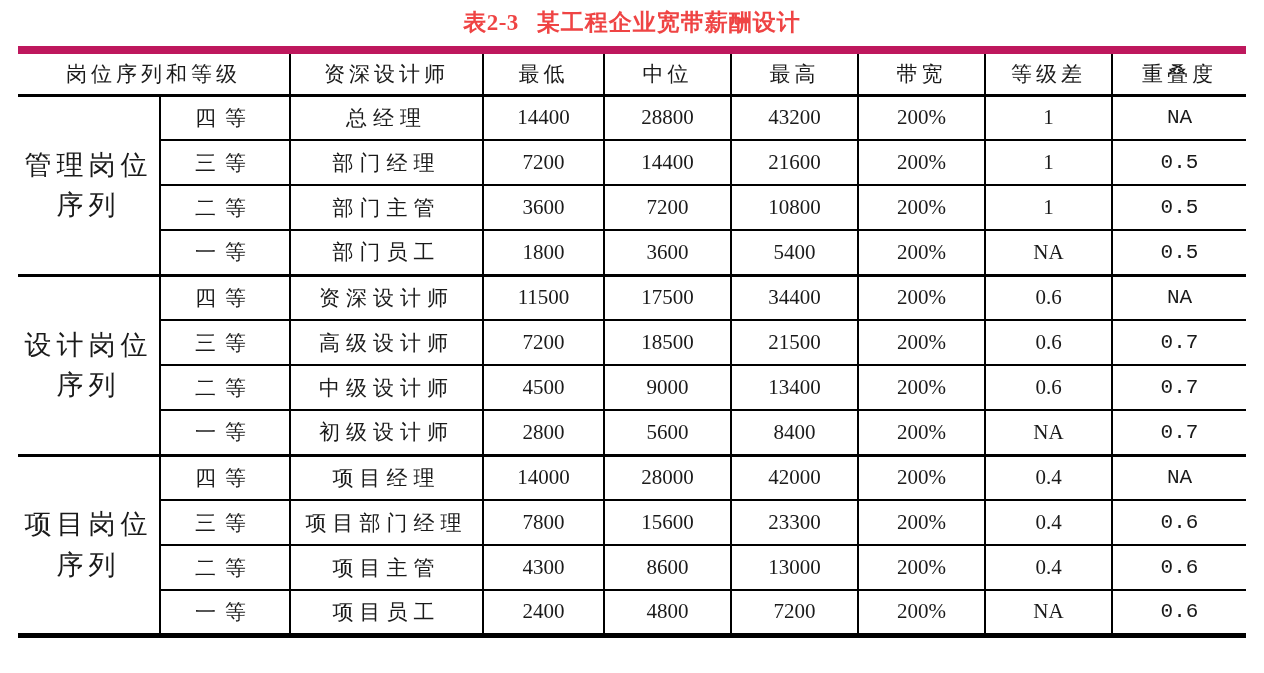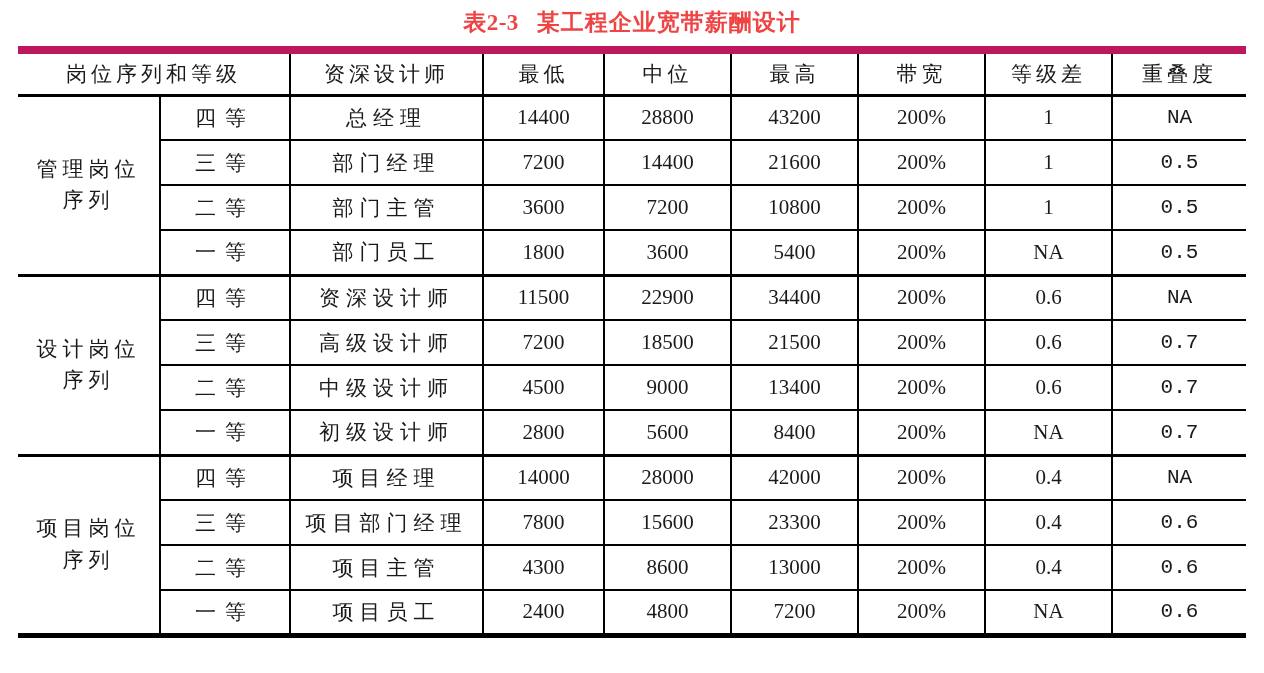--- a/index.html
+++ b/index.html
@@ -24,21 +24,21 @@
     border:2px solid #000; text-align:center; vertical-align:middle;
     font-size:21px; font-weight:normal; height:45px; padding:0;
     overflow:hidden; white-space:nowrap;
   }
   thead th { border-top:none; border-bottom:3px solid #000; letter-spacing:4px; }
   .cjk   { letter-spacing:6px; }
   .grade { letter-spacing:9px;border-radius:21px; }
   .first { border-left:none; }
   .last  { border-right:none;font-family:Liberation Mono, monospace; }
   tr.gstart td { border-top:3px solid #000; }
-  td.group { line-height:1.5; letter-spacing:5px; font-size:21px;font-family:Liberation Serif, serif; }
+  td.group { line-height:1.5; letter-spacing:5px; font-size:27px;font-family:Liberation Serif, serif; }
 </style>
 </head>
 <body>
 
 <div class="page">
 
   <div class="caption">
     <span class="num">表2-3</span><span>某工程企业宽带薪酬设计</span>
   </div>
 
@@ -114,21 +114,21 @@
       </tr>
 
       <tr class="gstart">
         <td rowspan="4" class="first group">
           <div>设计岗位</div>
           <div>序列</div>
         </td>
         <td class="grade">四等</td>
         <td class="cjk">资深设计师</td>
         <td>11500</td>
-        <td>22900</td>
+        <td>17500</td>
         <td>34400</td>
         <td>200%</td>
         <td>0.6</td>
         <td class="last">NA</td>
       </tr>
       <tr>
         <td class="grade">三等</td>
         <td class="cjk">高级设计师</td>
         <td>7200</td>
         <td>18500</td>

